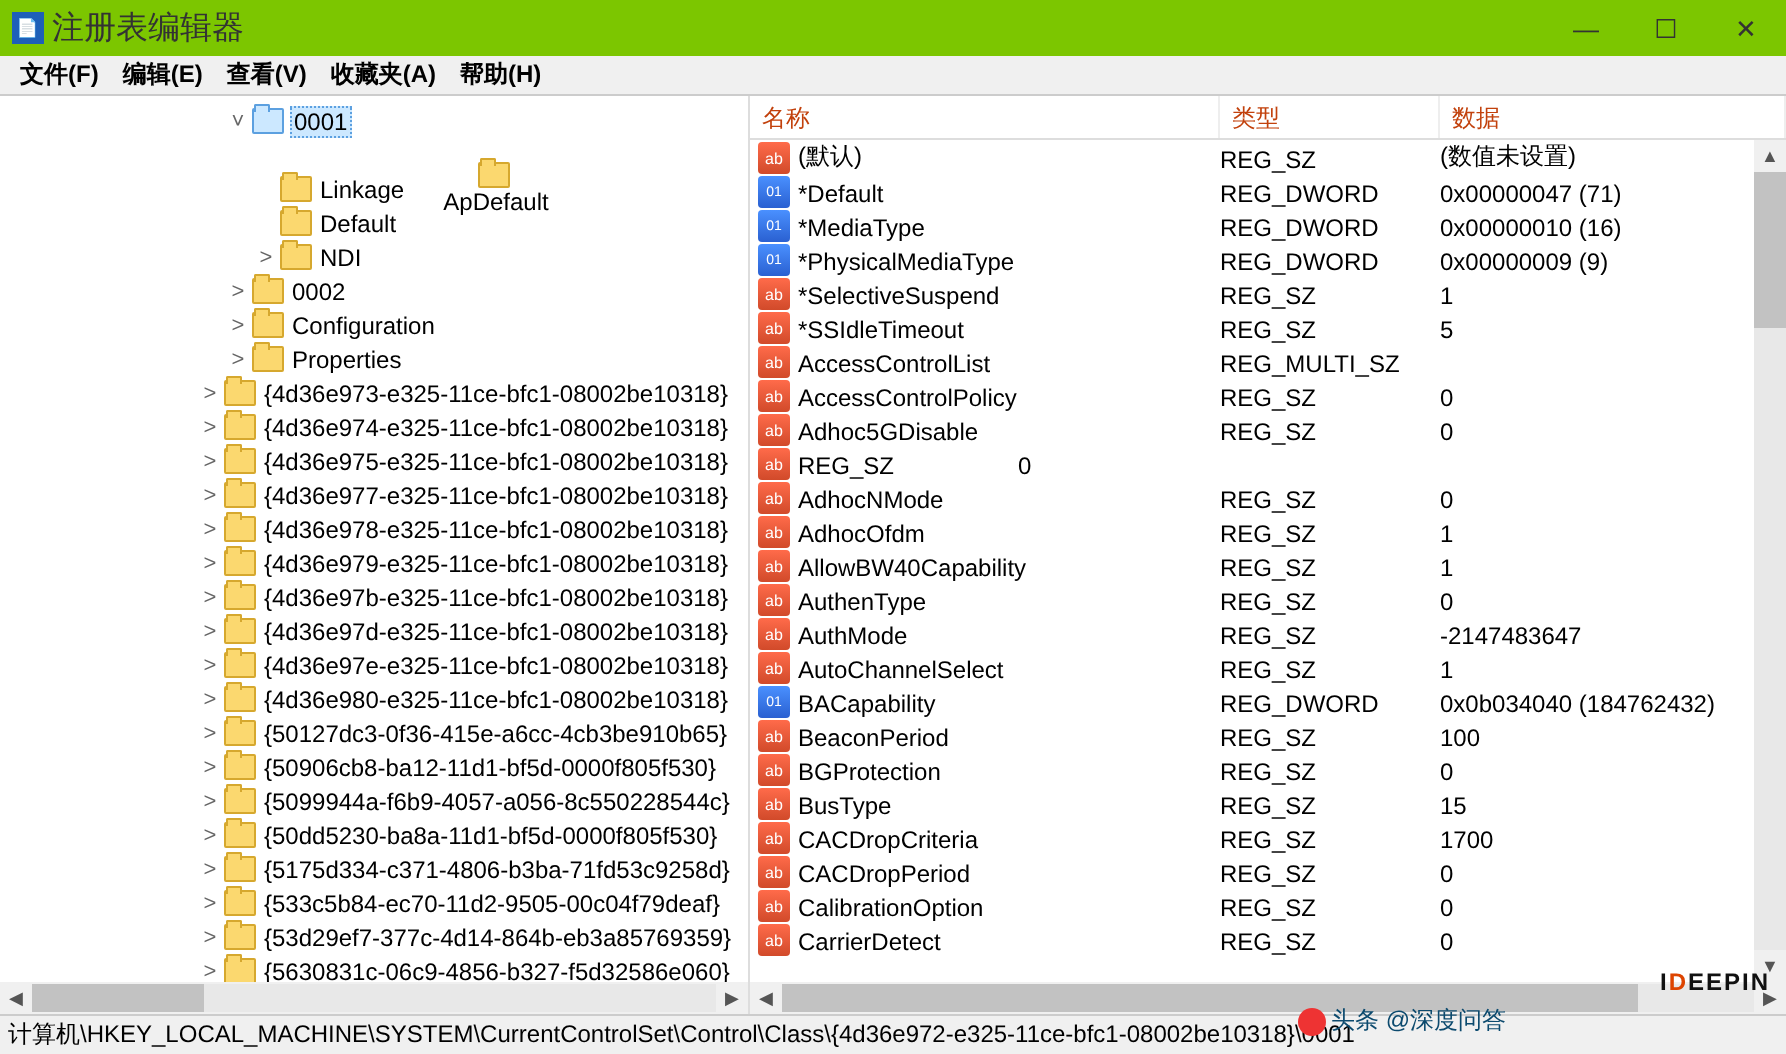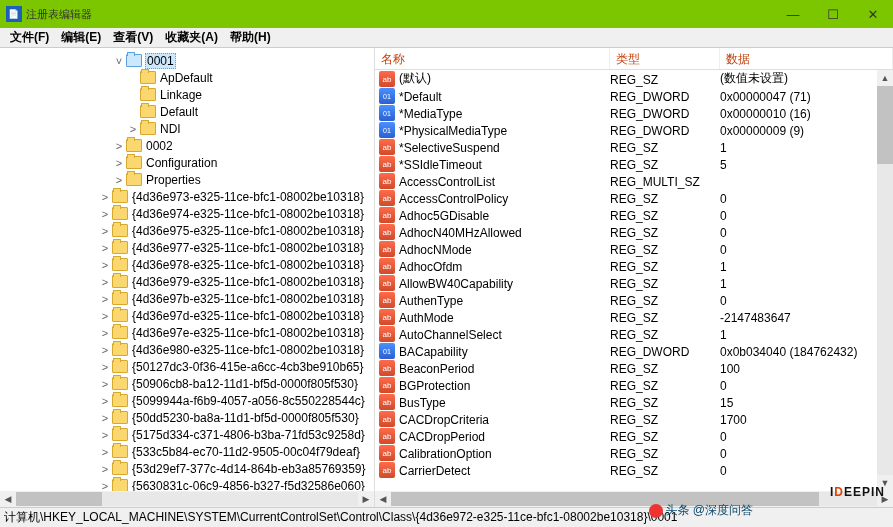--- a/index.html
+++ b/index.html
@@ -1,19 +1,19 @@
 <!DOCTYPE html>
 <html><head>
 <meta charset="utf-8">
 <style>
 * { margin: 0; padding: 0; box-sizing: border-box; font-family: "Segoe UI", "Microsoft YaHei", Tahoma, sans-serif; font-size: 12px; }
 body { width: 893px; height: 527px; background: #fff; overflow: hidden; position: relative; }
 .titlebar { height: 28px; background: #7cc600; display: flex; align-items: center; padding-left: 6px; color: #333; }
 .titlebar .app-icon { width: 16px; height: 16px; background: #1e60b8; margin-right: 4px; display: flex; align-items: center; justify-content: center; font-size: 9px; color: #fff; }
-.titlebar .title { flex: 1; font-size: 11px; }
+.titlebar .title { flex: 1; font-size: 16px; }
 .winbtns { display: flex; height: 100%; }
 .winbtn { width: 40px; display: flex; align-items: center; justify-content: center; font-size: 13px; color: #333; cursor: default; }
 .menubar { height: 20px; background: #f0f0f0; border-bottom: 1px solid #ccc; display: flex; align-items: center; padding-left: 4px; font-weight: bold; }
 .menubar span { padding: 2px 6px; cursor: default; }
 .workspace { display: flex; height: calc(527px - 28px - 20px - 20px); }
 .tree-pane { width: 375px; border-right: 1px solid #ddd; overflow: hidden; position: relative; }
 .tree-scroll { height: 100%; overflow: hidden; padding-top: 4px; }
 .tree-row { display: flex; align-items: center; height: 17px; white-space: nowrap; padding-right: 4px; }
 .tw { width: 14px; text-align: center; font-size: 11px; color: #666; cursor: default; user-select: none; }
 .tw.empty { visibility: hidden; }
@@ -79,21 +79,21 @@
 
 <div class="workspace">
 
   <div class="tree-pane">
     <div class="tree-scroll" id="tree-scroll">
         <div class="tree-row" style="padding-left: 112px;">
           <span class="tw">˅</span>
           <span class="folder-icon sel"></span>
           <span class="tree-label sel">0001</span>
         </div>
-        <div class="tree-row" style="padding-left: 126px;">
+        <div class="tree-row" style="padding-left: 126px; flex-direction: column;">
           <span class="tw empty">&gt;</span>
           <span class="folder-icon"></span>
           <span class="tree-label">ApDefault</span>
         </div>
         <div class="tree-row" style="padding-left: 126px;">
           <span class="tw empty">&gt;</span>
           <span class="folder-icon"></span>
           <span class="tree-label">Linkage</span>
         </div>
         <div class="tree-row" style="padding-left: 126px;">
@@ -277,21 +277,20 @@
           <span class="c-data">0</span>
         </div>
         <div class="list-row">
           <span class="val-icon str"></span>
           <span class="c-name">Adhoc5GDisable</span>
           <span class="c-type">REG_SZ</span>
           <span class="c-data">0</span>
         </div>
         <div class="list-row">
           <span class="val-icon str"></span>
-          <span class="c-name">AdhocN40MHzAllowed</span>
           <span class="c-type">REG_SZ</span>
           <span class="c-data">0</span>
         </div>
         <div class="list-row">
           <span class="val-icon str"></span>
           <span class="c-name">AdhocNMode</span>
           <span class="c-type">REG_SZ</span>
           <span class="c-data">0</span>
         </div>
         <div class="list-row">

